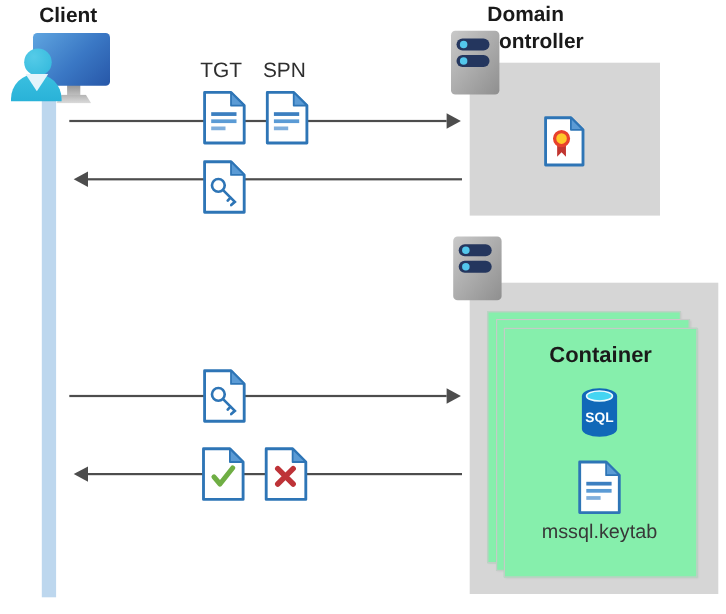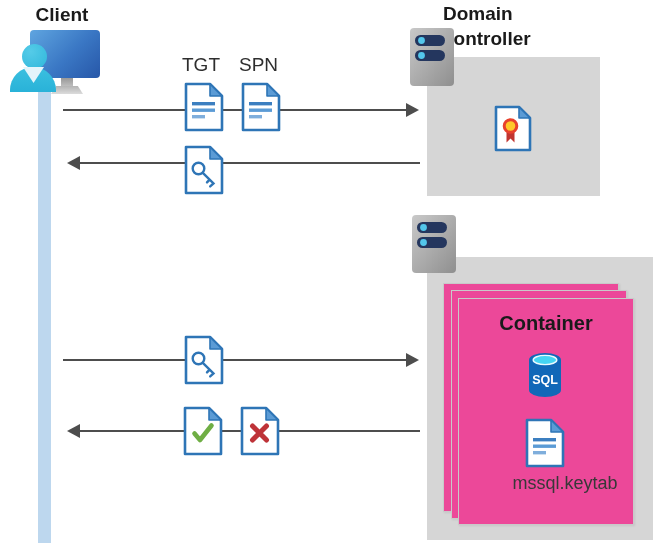--- a/index.html
+++ b/index.html
@@ -31,21 +31,21 @@
   .head-r{width:0;height:0;border-top:7px solid transparent;border-bottom:7px solid transparent;
           border-left:13px solid var(--arrow);z-index:2;}
   .head-l{width:0;height:0;border-top:7px solid transparent;border-bottom:7px solid transparent;
           border-right:13px solid var(--arrow);z-index:2;}
   .icon{z-index:4;}
 
   
   .zone{background:var(--box-gray);z-index:0;}
   .dc-zone{left:427px;top:57px;width:173px;height:139px;}
   .lx-zone{left:427px;top:257px;width:226px;height:283px;}
-  .sheet{background:#ec4899;border:1px solid #c9c9c9;box-shadow:1px 1px 2px rgba(0,0,0,0.08);}
+  .sheet{background:#86efac;border:1px solid #c9c9c9;box-shadow:1px 1px 2px rgba(0,0,0,0.08);}
   .sheet-back{left:443px;top:283px;width:174px;height:227px;z-index:1;}
   .sheet-mid{left:451px;top:290px;width:174px;height:227px;z-index:1;}
   .sheet-front{left:458px;top:298px;width:174px;height:225px;z-index:2;}
   .container-title{width:100%;text-align:center;margin-top:13px;font-weight:bold;font-size:20px;color:#1a1a1a;}
 
   
   .doc-body{fill:#fff;stroke:var(--doc-border);stroke-width:2.6;stroke-linejoin:round;}
   .doc-fold{fill:var(--doc-fold);stroke:var(--doc-border);stroke-width:1.6;stroke-linejoin:round;}
   .ln1{fill:var(--line-dark);} .ln2{fill:var(--line-mid);} .ln3{fill:var(--line-light);}
   .key-stroke{fill:none;stroke:var(--doc-border);stroke-width:2.4;stroke-linecap:round;}
@@ -148,21 +148,21 @@
     <text class="sql-text" x="18" y="33" text-anchor="middle">SQL</text>
   </svg>
 
   <svg class="abs" style="left:525px;top:418px;z-index:4;" width="40" height="50" viewBox="0 0 40 50">
     <path class="doc-body" d="M2 2 H26 L38 14 V48 H2 Z"></path>
     <path class="doc-fold" d="M26 2 L38 14 H26 Z"></path>
     <rect class="ln1" x="8" y="20" width="23" height="3.4"></rect>
     <rect class="ln2" x="8" y="26.5" width="23" height="3.4"></rect>
     <rect class="ln3" x="8" y="33" width="13" height="3.4"></rect>
   </svg>
-  <div class="abs keytab-label" style="left:458px;top:473px;width:174px;z-index:4;margin-left:20px;">mssql.keytab</div>
+  <div class="abs keytab-label" style="left:458px;top:473px;width:174px;z-index:4;">mssql.keytab</div>
 
   <div class="abs hline" style="left:63px;top:359px;width:343px;"></div>
   <div class="abs head-r" style="left:406px;top:353px;"></div>
   <svg class="abs icon" style="left:184px;top:335px;" width="40" height="50" viewBox="0 0 40 50">
     <path class="doc-body" d="M2 2 H26 L38 14 V48 H2 Z"></path>
     <path class="doc-fold" d="M26 2 L38 14 H26 Z"></path>
     <circle class="key-stroke" cx="14.5" cy="23.5" r="5.8"></circle>
     <path class="key-stroke" d="M18.8 27.8 L29.5 38.5 L26.2 41.4 M25.6 34.6 L23 37.4"></path>
   </svg>
 

